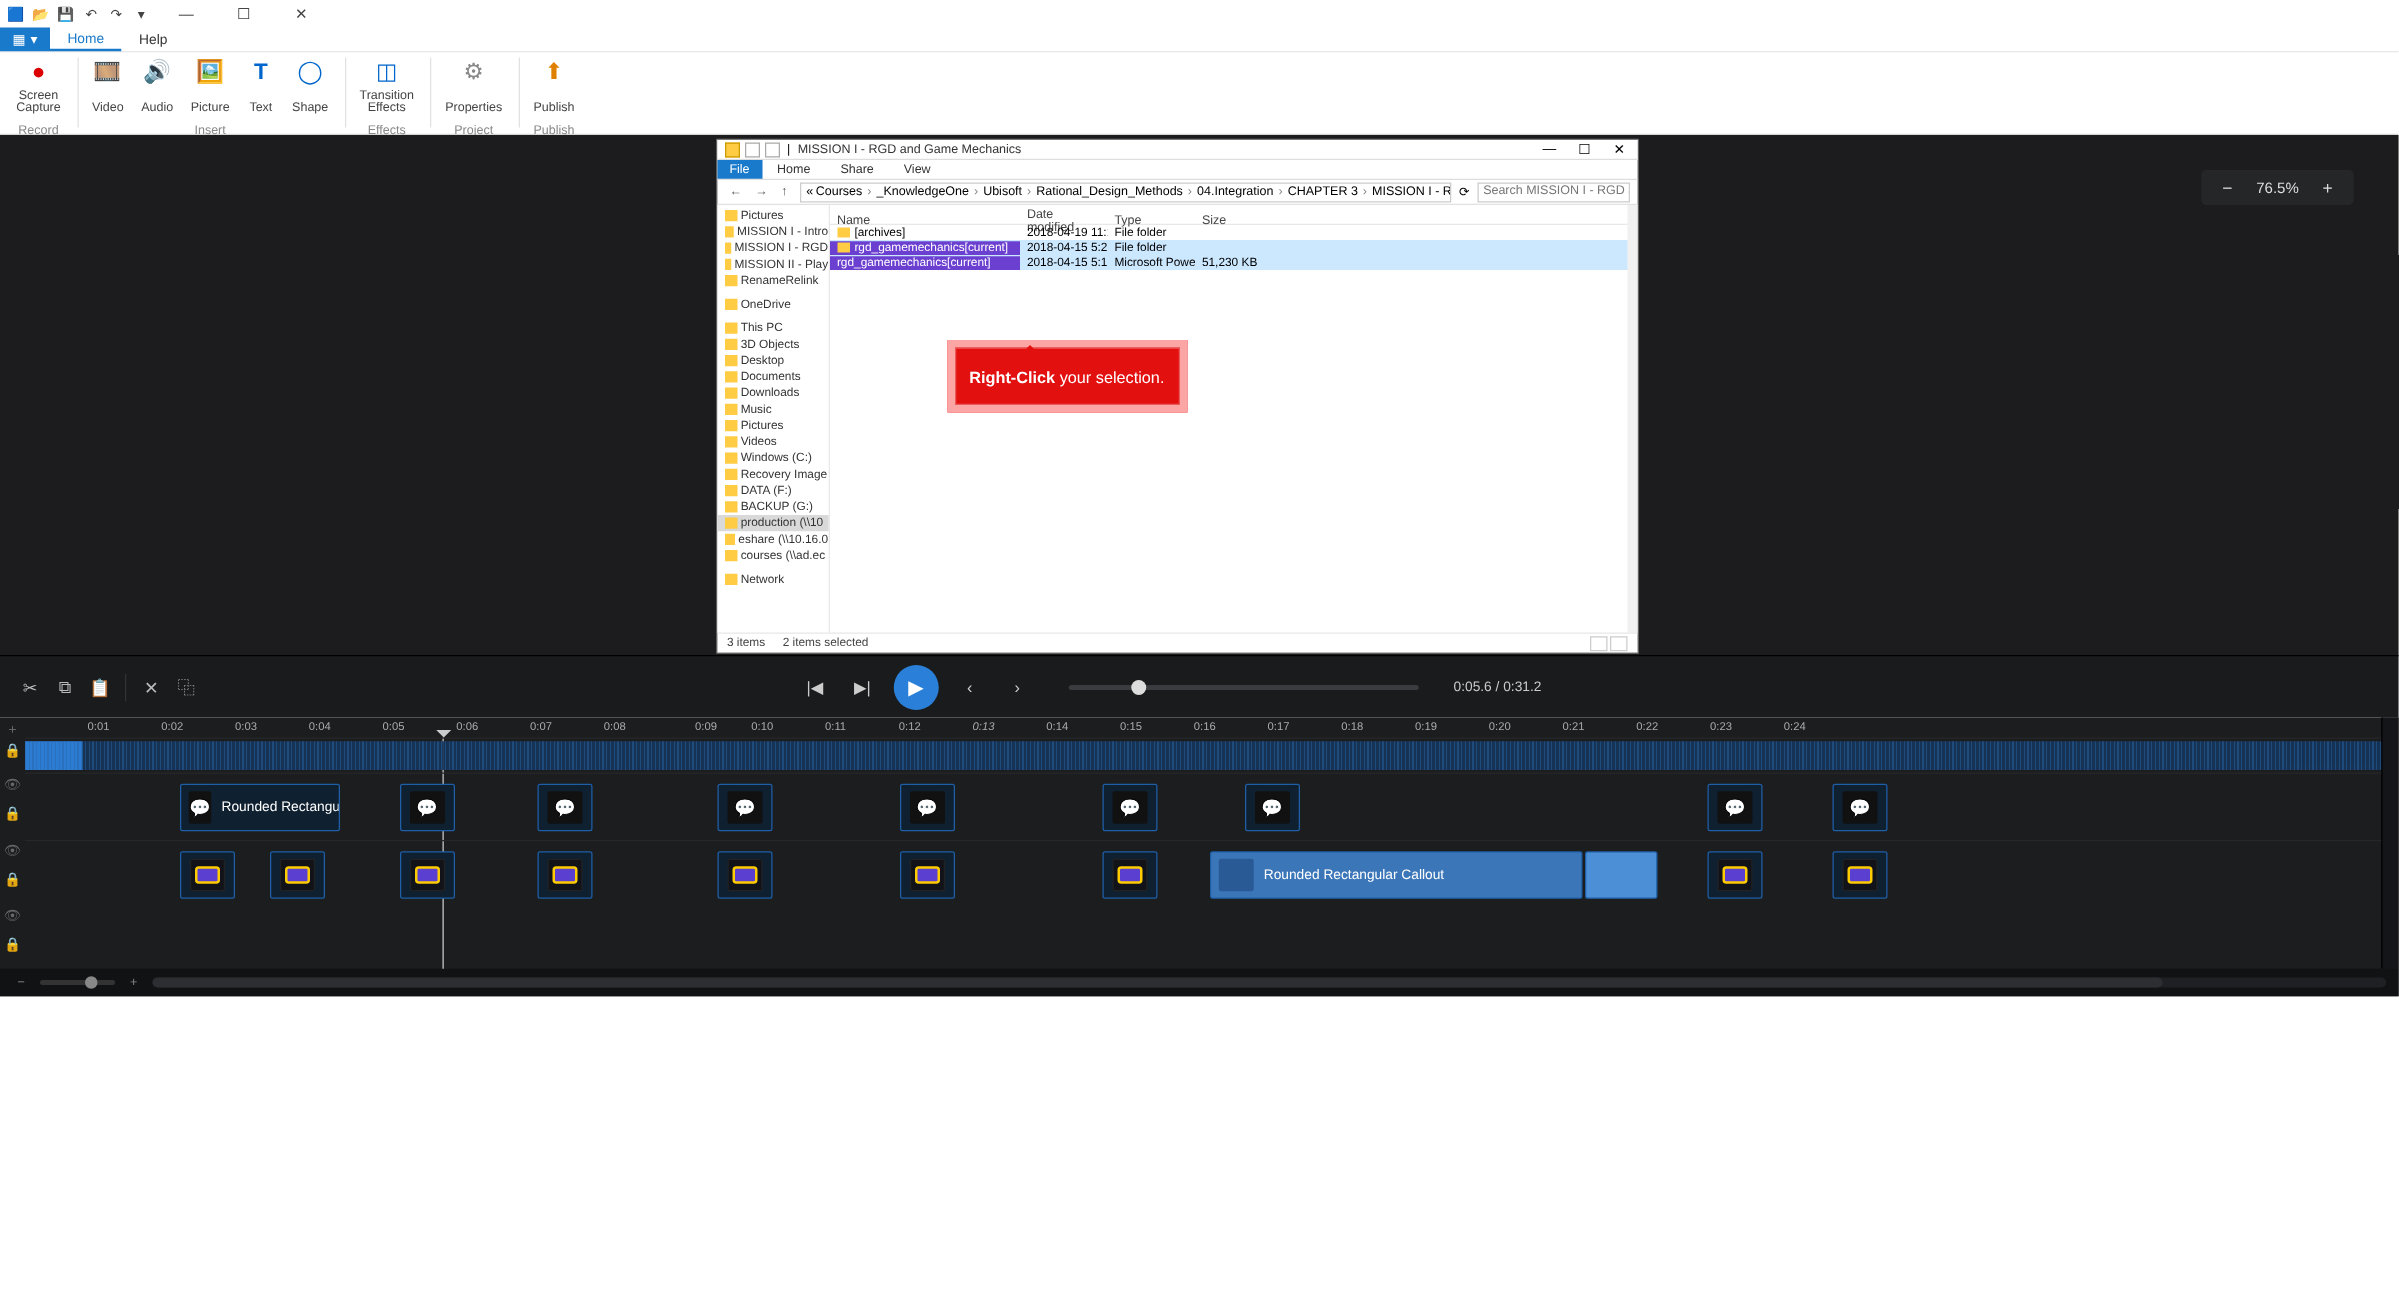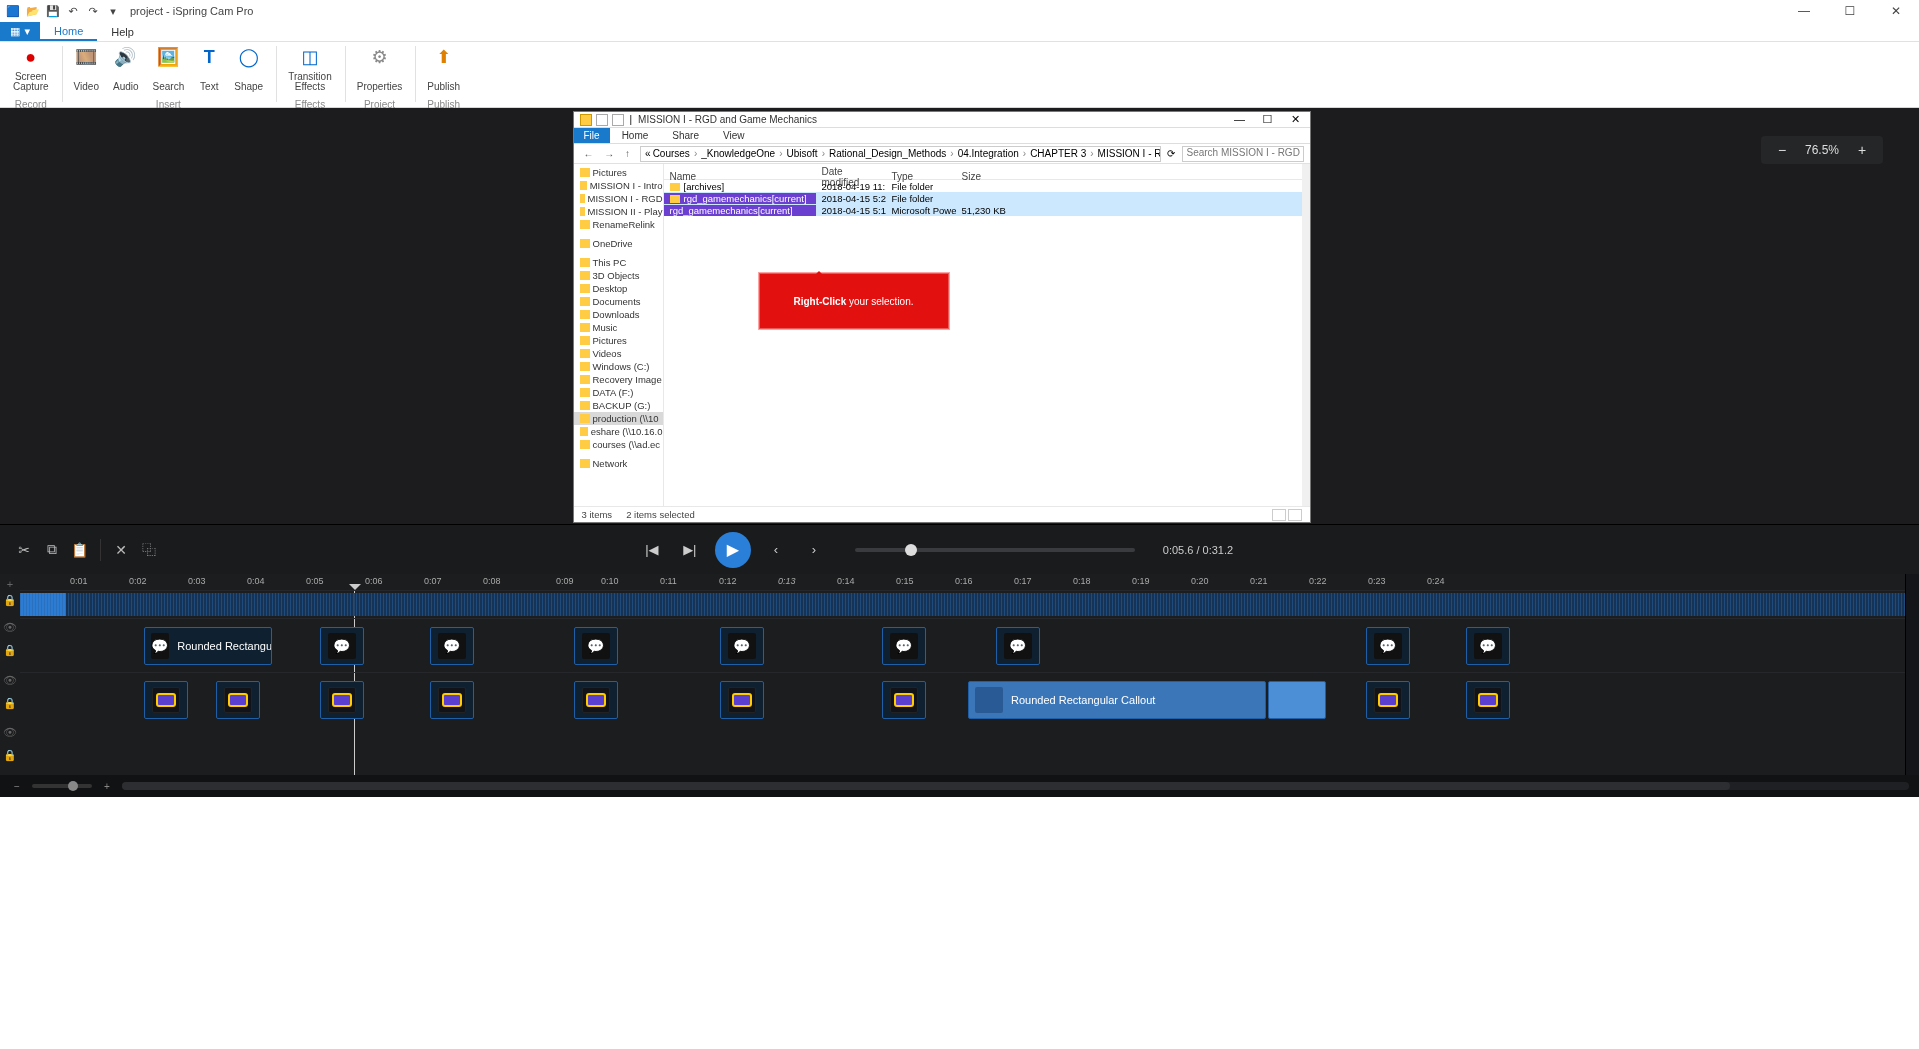--- a/index.html
+++ b/index.html
@@ -59,21 +59,21 @@
 .ex-tree .ti.sel { background:#d9d9d9; }
 .ex-list { flex:1; display:flex; flex-direction:column; font-size:10px; position:relative; }
 .ex-cols { display:flex; border-bottom:1px solid #e8e8e8; color:#444; height:16px; align-items:center; }
 .ex-cols div { padding:0 6px;margin-top:10px; }
 .c-name{width:152px;} .c-date{width:70px;} .c-type{width:70px;} .c-size{width:50px;}
 .ex-row { display:flex; height:12px; align-items:center; }
 .ex-row div { padding:0 6px; font-size:9.5px; overflow:hidden; white-space:nowrap; }
 .ex-row.folder .c-name::before { content:""; display:inline-block; width:10px; height:8px; background:#ffcc44; margin-right:4px; vertical-align:middle; }
 .ex-row.sel { background:#cce8ff; }
 .ex-row.sel.hl .c-name { background:#6b3fcf; color:#fff; }
-.callout { position:absolute; left:94px; top:108px; width:192px; height:58px; background:#e31010; border:1px solid #fca5a5; color:#fff; font-size:10px; display:flex; align-items:center; justify-content:center; box-shadow:0 0 0 1px rgba(255,255,255,.3) inset; }
+.callout { position:absolute; left:94px; top:108px; width:192px; height:58px; background:#e31010; border:6px solid #fca5a5; color:#fff; font-size:13px; display:flex; align-items:center; justify-content:center; box-shadow:0 0 0 1px rgba(255,255,255,.3) inset; }
 .callout::before { content:""; position:absolute; top:-12px; left:50px; border:10px solid transparent; border-bottom-color:#e31010; }
 .ex-status { height:16px; border-top:1px solid #e8e8e8; display:flex; align-items:center; font-size:9.5px; gap:14px; padding:0 8px; color:#444; }
 .ex-status .vbtns { margin-left:auto; display:flex; gap:2px; }
 .ex-status .vbtns span { width:14px; height:12px; border:1px solid #ccc; }
 .ex-scrl { width:8px; background:#f0f0f0; }
 .ex-wrap { flex:1; display:flex; min-height:0; }
 
 
 .editbar { height:50px; background:#1a1b1d; border-top:1px solid #000; display:flex; align-items:center; color:#bbb; font-size:12px; }
 .editbar .tools { display:flex; gap:0; padding:0 10px; }
@@ -128,21 +128,20 @@
 
 <div class="titlebar">
   <div class="qat">
     <span>🟦</span>
     <span>📂</span>
     <span>💾</span>
     <span>↶</span>
     <span>↷</span>
     <span>▾</span>
   </div>
-  <div class="title">project - iSpring Cam Pro</div>
   <div class="wincontrols">
     <div>—</div>
     <div>☐</div>
     <div>✕</div>
   </div>
 </div>
 
 <div class="ribbon-tabs">
   <div class="file">
       <span>▦</span>
@@ -168,21 +167,21 @@
       <div class="btn">
           <span class="ico">🎞️</span>
           <span class="lbl">Video</span>
         </div>
       <div class="btn">
           <span class="ico">🔊</span>
           <span class="lbl">Audio</span>
         </div>
       <div class="btn">
           <span class="ico">🖼️</span>
-          <span class="lbl">Search</span>
+          <span class="lbl">Picture</span>
         </div>
       <div class="btn">
           <span class="ico" style="color:#06c;font-weight:bold">T</span>
           <span class="lbl">Text</span>
         </div>
       <div class="btn">
           <span class="ico" style="color:#06c">◯</span>
           <span class="lbl">Shape</span>
         </div>
     </div>

